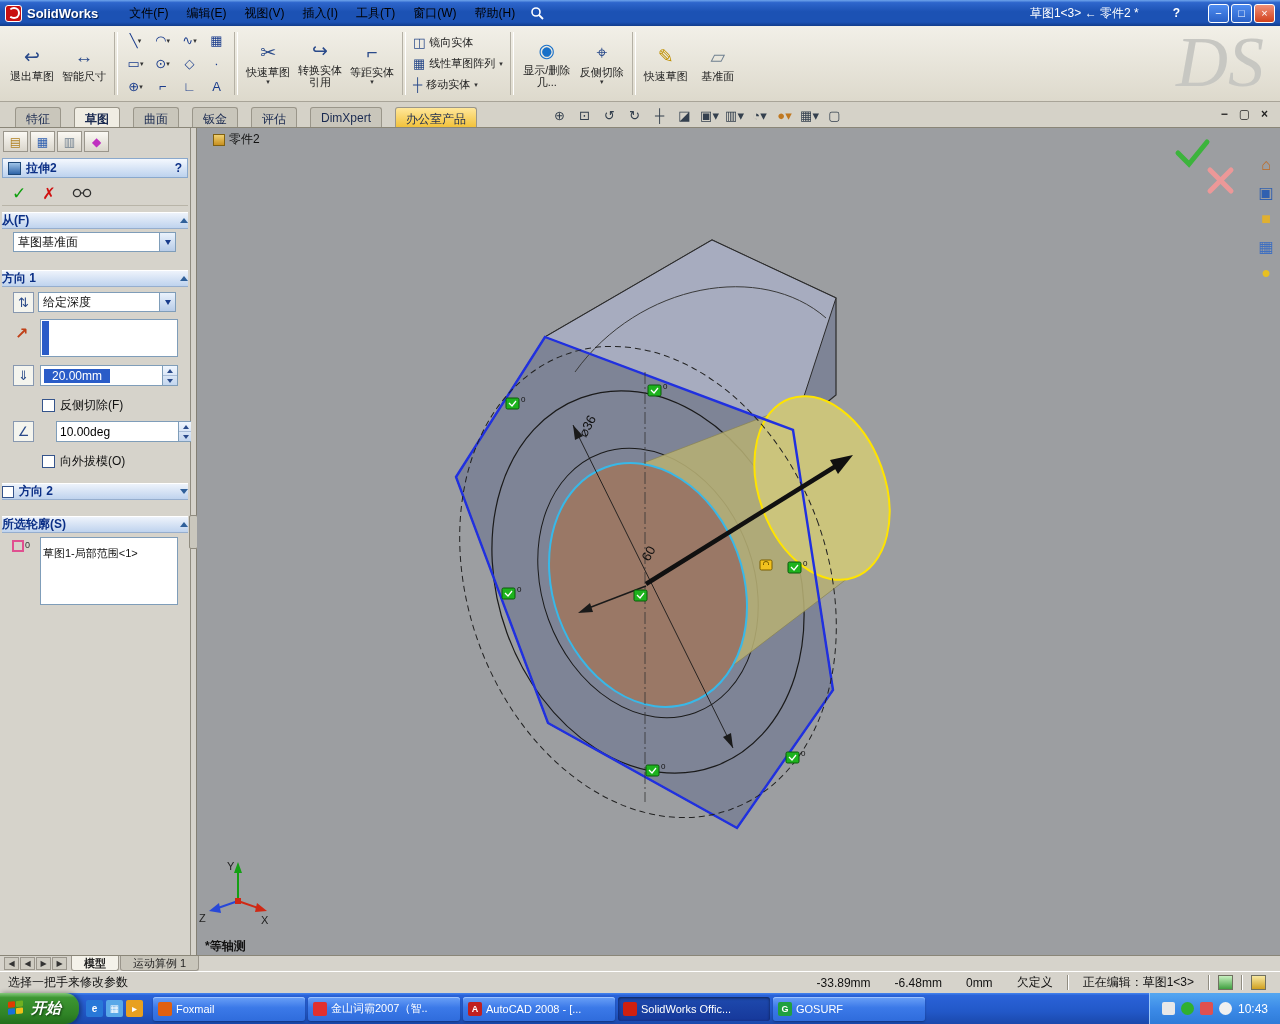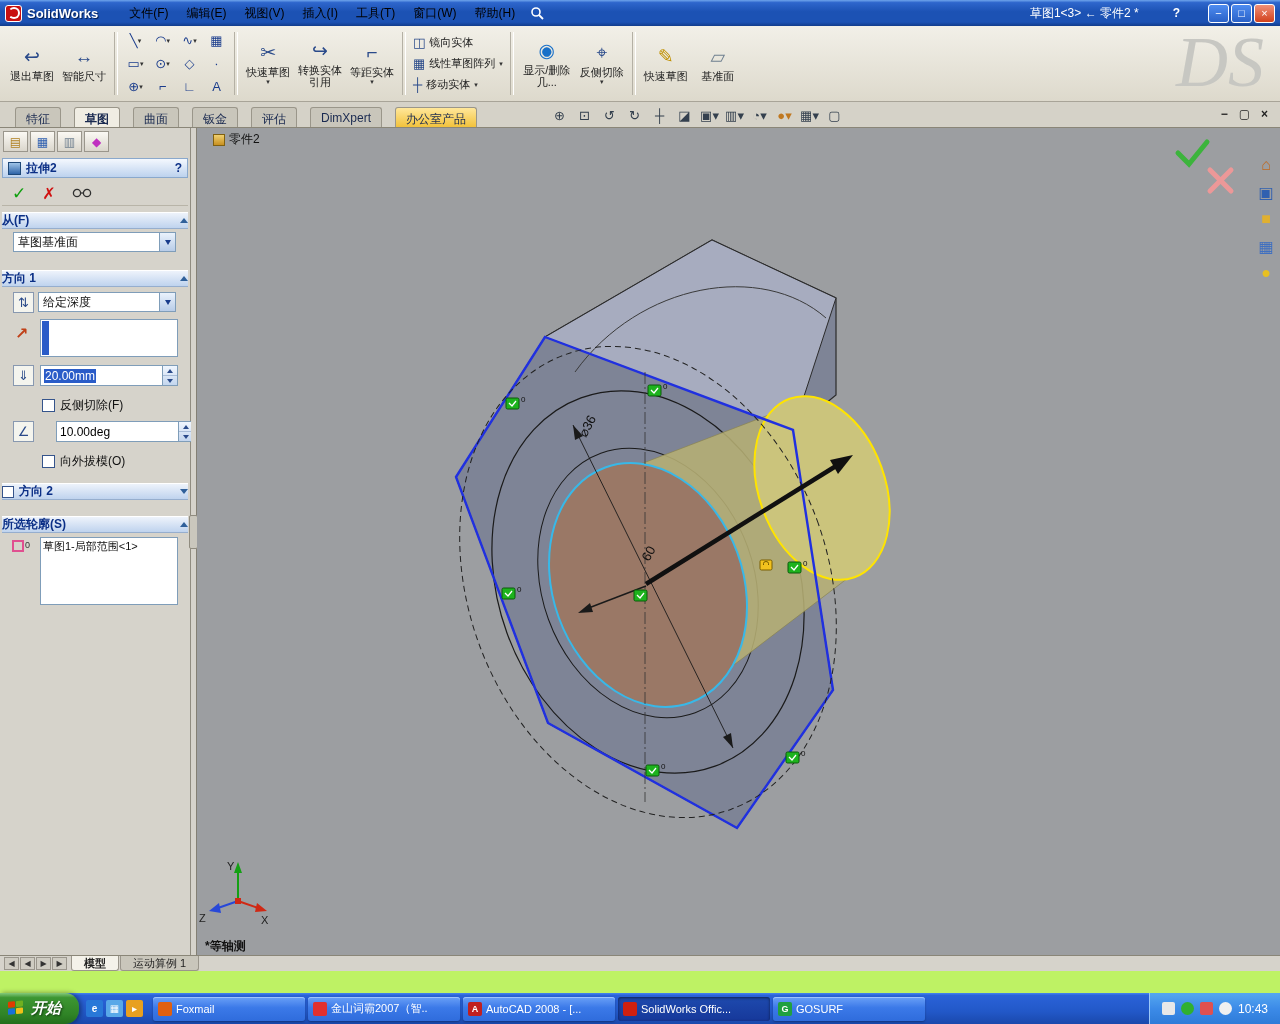--- a/index.html
+++ b/index.html
@@ -81,35 +81,35 @@
   .combo .cbtn::after { content:""; border-left:3.5px solid transparent; border-right:3.5px solid transparent;
     border-top:5px solid #1A3C8C; }
   .ricon { position:absolute; width:21px; height:21px; border:1px solid #8898B0; background:#F4F4EE;
     display:flex; align-items:center; justify-content:center; font-size:13px; color:#2A4A8A; }
   .dir-arrow { position:absolute; font-size:16px; font-weight:bold; color:#C04018; }
   .selbox { position:absolute; background:#fff; border:1px solid #7F9DB9; }
   .selbox .caret { position:absolute; left:1px; top:1px; bottom:1px; width:7px; background:#2A5CC8; }
   .spinfield { position:absolute; height:21px; display:flex; }
   .spinfield .txt { flex:1; background:#fff; border:1px solid #7F9DB9; display:flex; align-items:center;
     padding-left:3px; overflow:hidden; white-space:nowrap; }
-  .hl { background:#2A5CC8; color:#fff; padding:0 1px; }
+  .hl { background:#2A5CC8; color:#fff; padding:0 8px; }
   .spin { width:15px; border:1px solid #7F9DB9; border-left:none; display:flex; flex-direction:column;
     background:linear-gradient(#F0F6FE,#C4D6EE); }
   .spin i { flex:1; position:relative; }
   .spin i + i { border-top:1px solid #A8BCD8; }
   .spin i::after { content:""; position:absolute; left:50%; top:50%; transform:translate(-50%,-50%);
     border-left:3.5px solid transparent; border-right:3.5px solid transparent; }
   .spin i.up::after { border-bottom:4.5px solid #2A4A8A; }
   .spin i.down::after { border-top:4.5px solid #2A4A8A; }
   .cbrow { position:absolute; display:flex; align-items:center; gap:5px; color:#111; }
   .cb { width:13px; height:13px; background:#fff; border:1px solid #35548C; }
   .contour-ic { position:absolute; display:flex; align-items:flex-start; gap:1px; }
   .contour-ic .sq { width:12px; height:12px; border:2px solid #E05090; }
   .contour-ic .zero { font-size:9px; color:#333; font-style:normal; }
-  .listbox { position:absolute; background:#fff; border:1px solid #7F9DB9; font-size:11px; color:#111; padding:1px 2px; }
+  .listbox { position:absolute; background:#fff; border:1px solid #7F9DB9; font-size:11px; color:#111; padding:8px 2px; }
   .splitter { position:absolute; left:191px; top:128px; width:6px; height:827px; background:#D6D3CB;
     border-right:1px solid #848074; }
   .handle { position:absolute; left:189px; top:515px; width:9px; height:34px; background:#CAC7BD;
     border:1px solid #908C80; border-radius:2px; }
 
   
   .viewport { position:absolute; left:197px; top:128px; width:1083px; height:827px; background:#9C9EA1; overflow:hidden; }
   .scene { position:absolute; left:0; top:0; }
   .doclabel { position:absolute; left:16px; top:3px; display:flex; align-items:center; gap:4px; color:#111; }
   .part-icon { width:12px; height:12px; background:linear-gradient(#F0D070,#C89020); border:1px solid #806010; }
@@ -534,20 +534,33 @@
     <div class="nav">
       <span class="navb">◀</span>
       <span class="navb">◀</span>
       <span class="navb">▶</span>
       <span class="navb">▶</span>
     </div>
     <span class="btab active">模型</span>
     <span class="btab">运动算例 1</span>
   </div>
 
+  <div class="statusbar">
+    <span class="sb-hint">选择一把手来修改参数</span>
+    <span class="sb-cell">-33.89mm</span>
+    <span class="sb-cell">-6.48mm</span>
+    <span class="sb-cell">0mm</span>
+    <span class="sb-cell">欠定义</span>
+    <span class="sb-sep"></span>
+    <span class="sb-cell">正在编辑：草图1&lt;3&gt;</span>
+    <span class="sb-sep"></span>
+    <span class="sb-ic green"></span>
+    <span class="sb-sep"></span>
+    <span class="sb-ic yellow"></span>
+  </div>
 
   <div class="taskbar">
     <div class="start">
       <span class="flag">
           <i class="f-r"></i>
           <i class="f-g"></i>
           <i class="f-b"></i>
           <i class="f-y"></i>
         </span>
       <span>开始</span>

